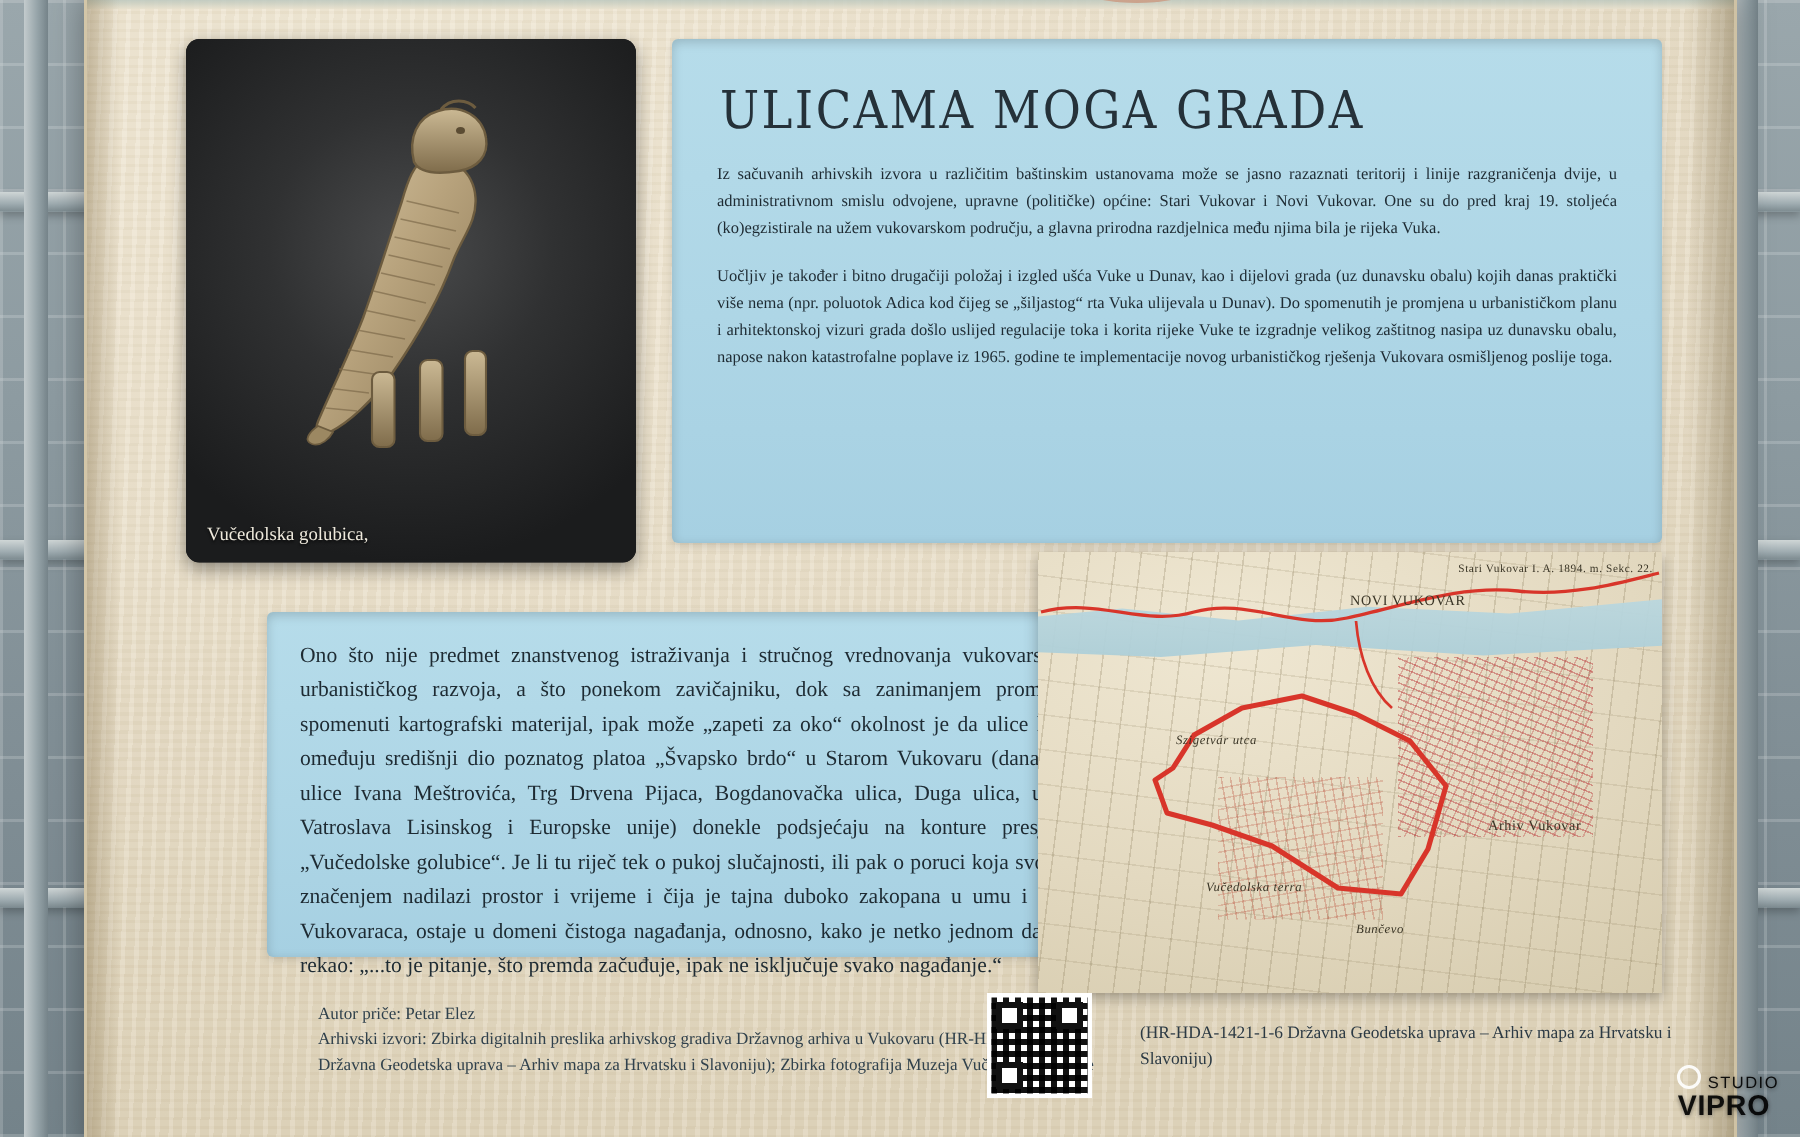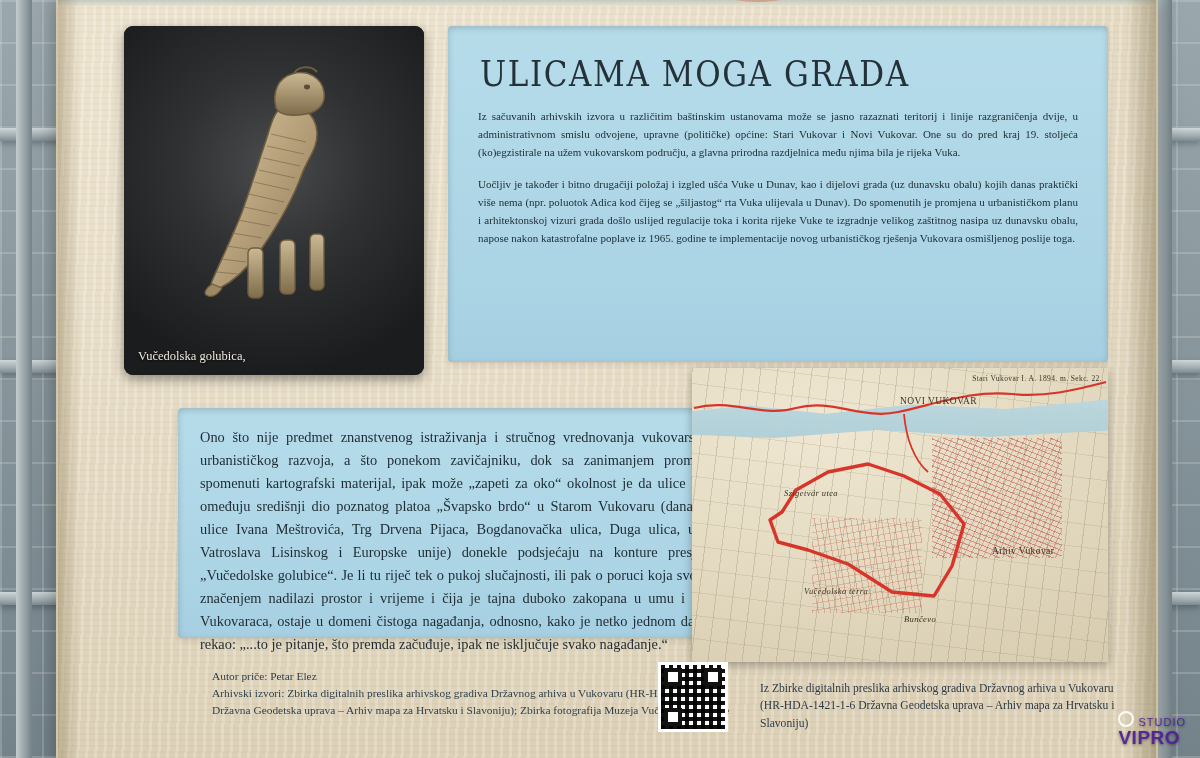--- a/index.html
+++ b/index.html
@@ -286,21 +286,21 @@
   }
   .qr-eye.e1 { left: 6px; top: 6px; }
   .qr-eye.e2 { right: 6px; top: 6px; }
   .qr-eye.e3 { left: 6px; bottom: 6px; }
 
   
   .watermark {
     position: absolute;
     right: 14px;
     bottom: 10px;
-    color: #4c1d95;
+    color: #000000;
     font-family: "Liberation Sans", sans-serif;
     font-size: 13px;
     line-height: 1.05;
     text-align: left;
     opacity: .92;
     text-shadow: 0 1px 3px rgba(0,0,0,.5);
   }
   .watermark .w1 { font-size: 11px; letter-spacing: 1px; }
   .watermark .w2 { font-size: 19px; font-weight: bold; letter-spacing: .5px; }
   .wm-dot {
@@ -416,21 +416,20 @@
 
       <div class="map-label novi">NOVI VUKOVAR</div>
       <div class="map-label stari">Arhiv Vukovar</div>
       <div class="map-label topright">Stari Vukovar I. A. 1894. m. Sekc. 22.</div>
       <div class="map-label m1">Szigetvár utca</div>
       <div class="map-label m2">Vučedolska terra</div>
       <div class="map-label m3">Bunčevo</div>
     </div>
 
     <div class="map-credit">
-      <div>Iz Zbirke digitalnih preslika arhivskog gradiva Državnog arhiva u Vukovaru</div>
       <div>(HR-HDA-1421-1-6 Državna Geodetska uprava – Arhiv mapa za Hrvatsku i Slavoniju)</div>
     </div>
 
     <div class="credits">
       <div>Autor priče: Petar Elez</div>
       <div>Arhivski izvori: Zbirka digitalnih preslika arhivskog gradiva Državnog arhiva u Vukovaru (HR-HDA-1421-1-6</div>
       <div>Državna Geodetska uprava – Arhiv mapa za Hrvatsku i Slavoniju); Zbirka fotografija Muzeja Vučedolske kulture</div>
     </div>
 
     <div class="qr">

